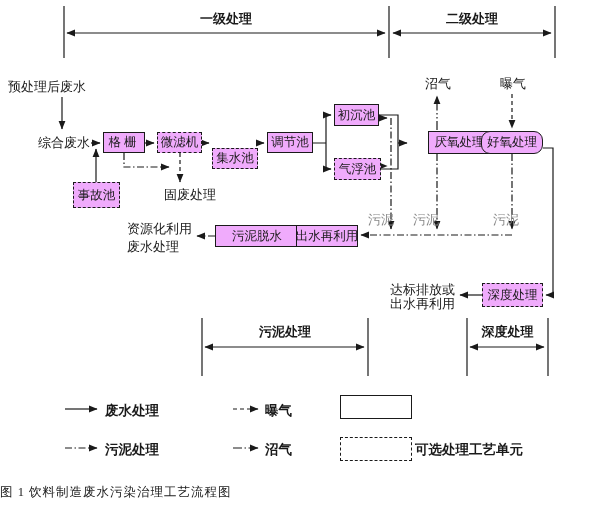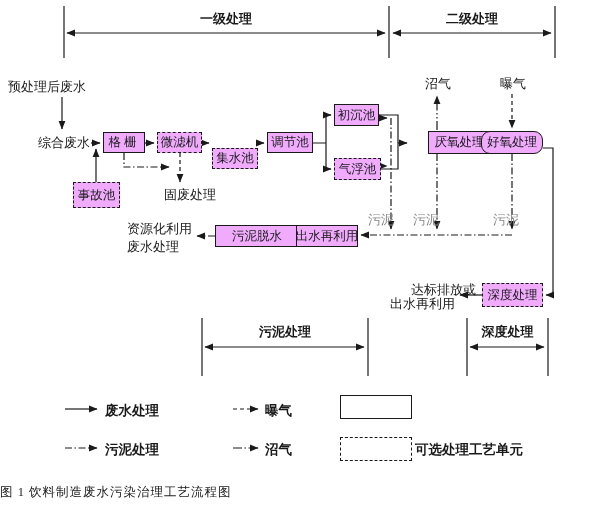--- a/index.html
+++ b/index.html
@@ -108,21 +108,21 @@
   <div class="sec" style="left:202px;top:323px;width:166px;">污泥处理</div>
   <div class="sec" style="left:467px;top:323px;width:81px;">深度处理</div>
 
   <div class="lbl" style="left:8px;top:80px;">预处理后废水</div>
   <div class="lbl" style="left:38px;top:136px;">综合废水</div>
   <div class="lbl" style="left:423px;top:77px;width:30px;text-align:center;">沼气</div>
   <div class="lbl" style="left:498px;top:77px;width:30px;text-align:center;">曝气</div>
   <div class="lbl" style="left:164px;top:188px;">固废处理</div>
   <div class="lbl" style="left:127px;top:222px;">资源化利用</div>
   <div class="lbl" style="left:127px;top:240px;">废水处理</div>
-  <div class="lbl" style="left:411px;top:283px;">达标排放或</div>
+  <div class="lbl" style="left:390px;top:283px;">达标排放或</div>
   <div class="lbl" style="left:390px;top:297px;">出水再利用</div>
 
   <div class="tiny" style="left:368px;top:211px;">污泥</div>
   <div class="tiny" style="left:413px;top:211px;">污泥</div>
   <div class="tiny" style="left:493px;top:211px;">污泥</div>
 
   <div class="box" style="left:103px;top:132px;width:42px;height:21px;letter-spacing:3px;">格栅</div>
   <div class="box dash" style="left:157px;top:132px;width:45px;height:21px;">微滤机</div>
   <div class="box dash" style="left:212px;top:148px;width:46px;height:21px;">集水池</div>
   <div class="box" style="left:267px;top:132px;width:46px;height:21px;">调节池</div>

